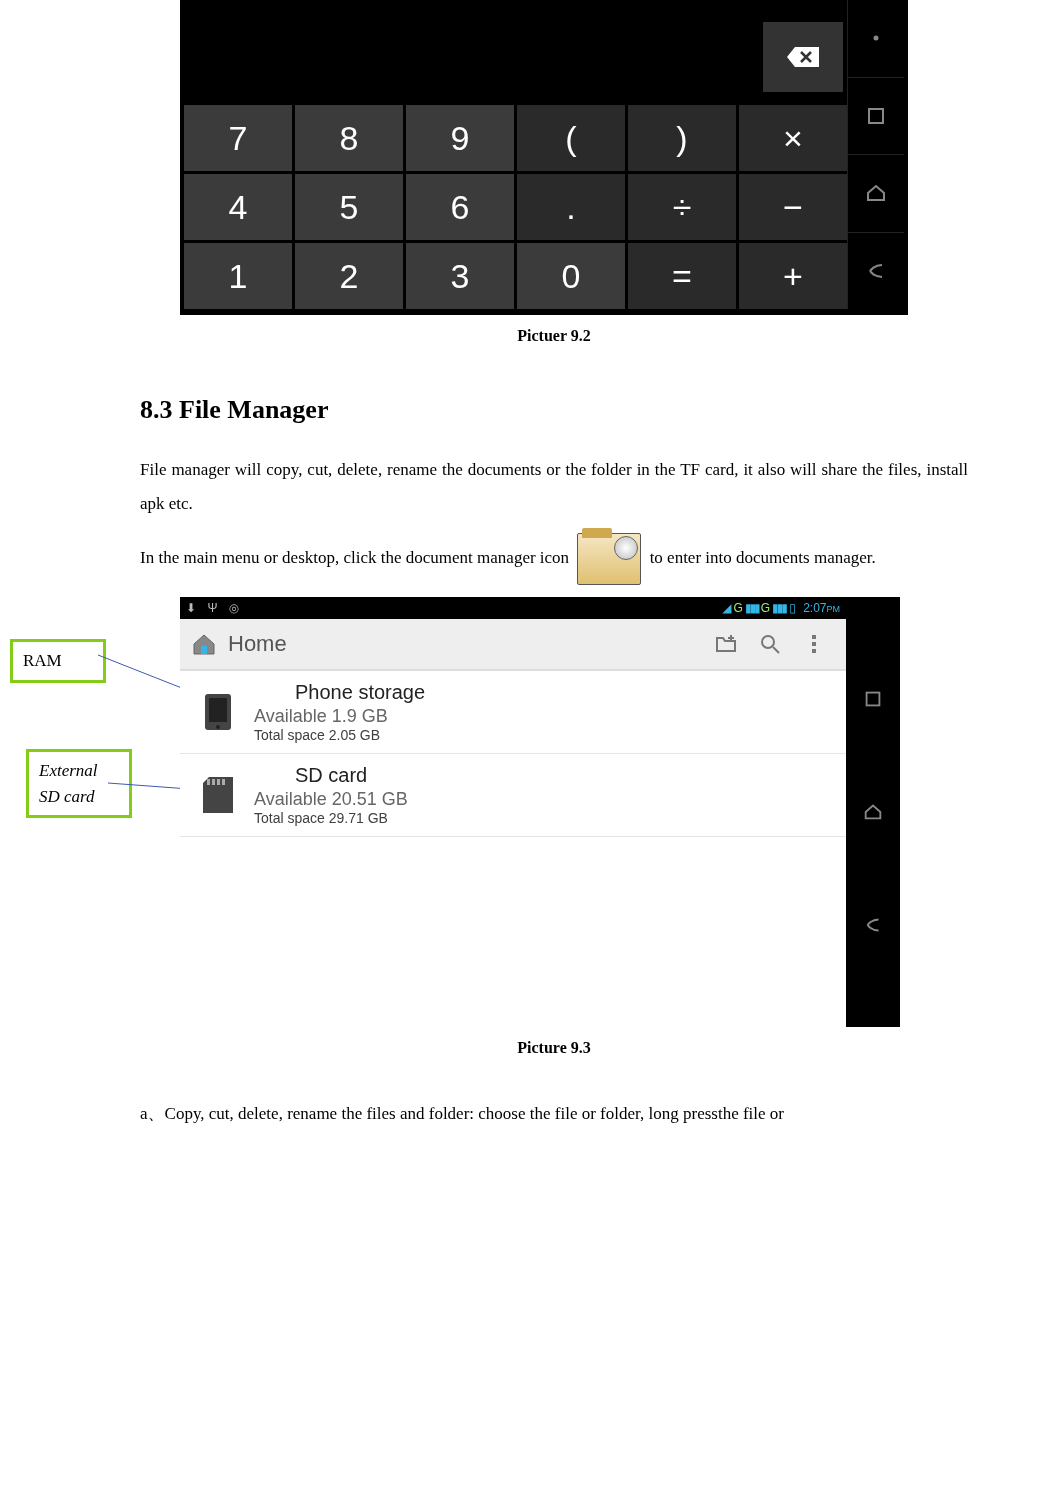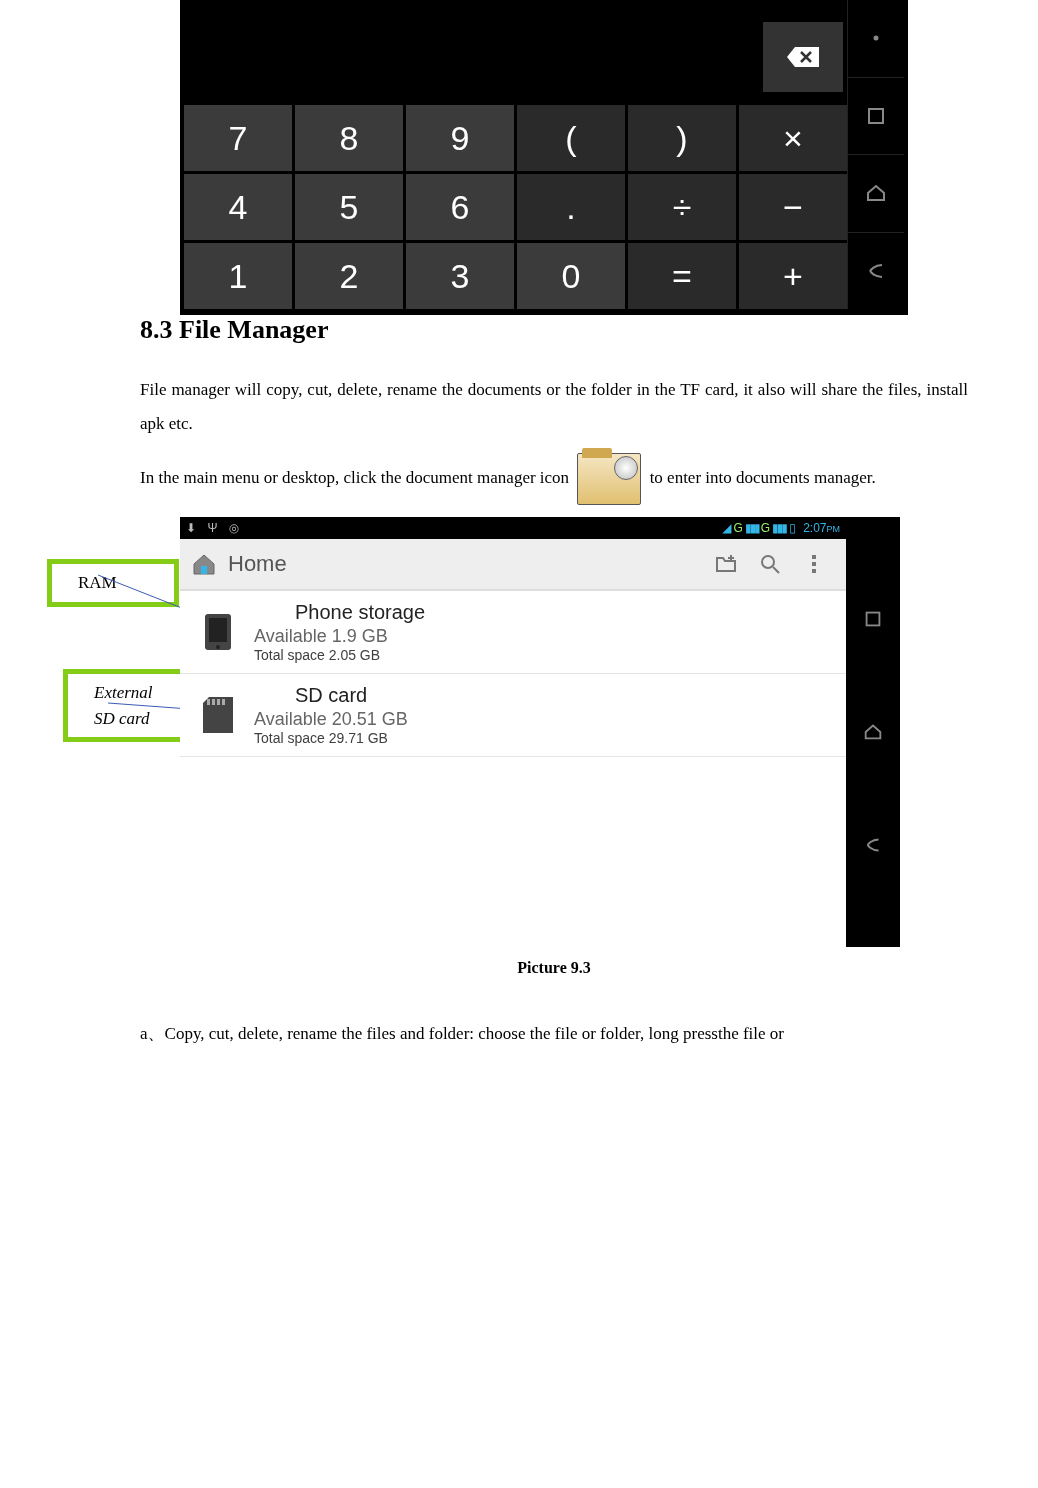--- a/index.html
+++ b/index.html
@@ -190,27 +190,26 @@
   
   .sysbar2 {
     width:54px;background:#000;display:flex;flex-direction:column;
   }
   .sysbar2 .btn{flex:1;display:flex;align-items:center;justify-content:center;}
   .sysbar2 svg{width:22px;height:22px;stroke:#888;fill:none;stroke-width:2;}
 
   
   .annot {
     position:absolute;
-    border:5px solid #84cc16;
+    border:3px solid #84cc16;
     background:#fff;
-    padding:6px 26px;
+    padding:6px 10px;
     font-size:17px;
     font-family:'Times New Roman',serif;
     line-height:1.5;
-    margin-left:37px;
   }
 
   .pagenum {
     text-align:center;
     font-size:14px;
     margin-top:30px;
   }
 </style>
 </head>
 <body>
@@ -267,20 +266,21 @@
             </svg>
           </div>
         <div class="sysbtn">
             <svg>
               <path d="M18 6 C10 6 6 12 6 12 L10 8 M6 12 L10 16 M6 12 C6 12 10 18 18 18"></path>
             </svg>
           </div>
       </div>
     </div>
 
+    <div class="caption">Pictuer 9.2</div>
 
     <h2 class="section">8.3 File Manager</h2>
 
     <p class="body">File manager will copy, cut, delete, rename the documents or the folder in the TF card, it also will share the files, install apk etc.</p>
 
     <p class="body">
       <span>In the main menu or desktop, click the document manager icon </span>
       <span class="fm-icon-inline"><span class="disc"></span></span>
       <span> to enter into documents manager.</span>
     </p>

